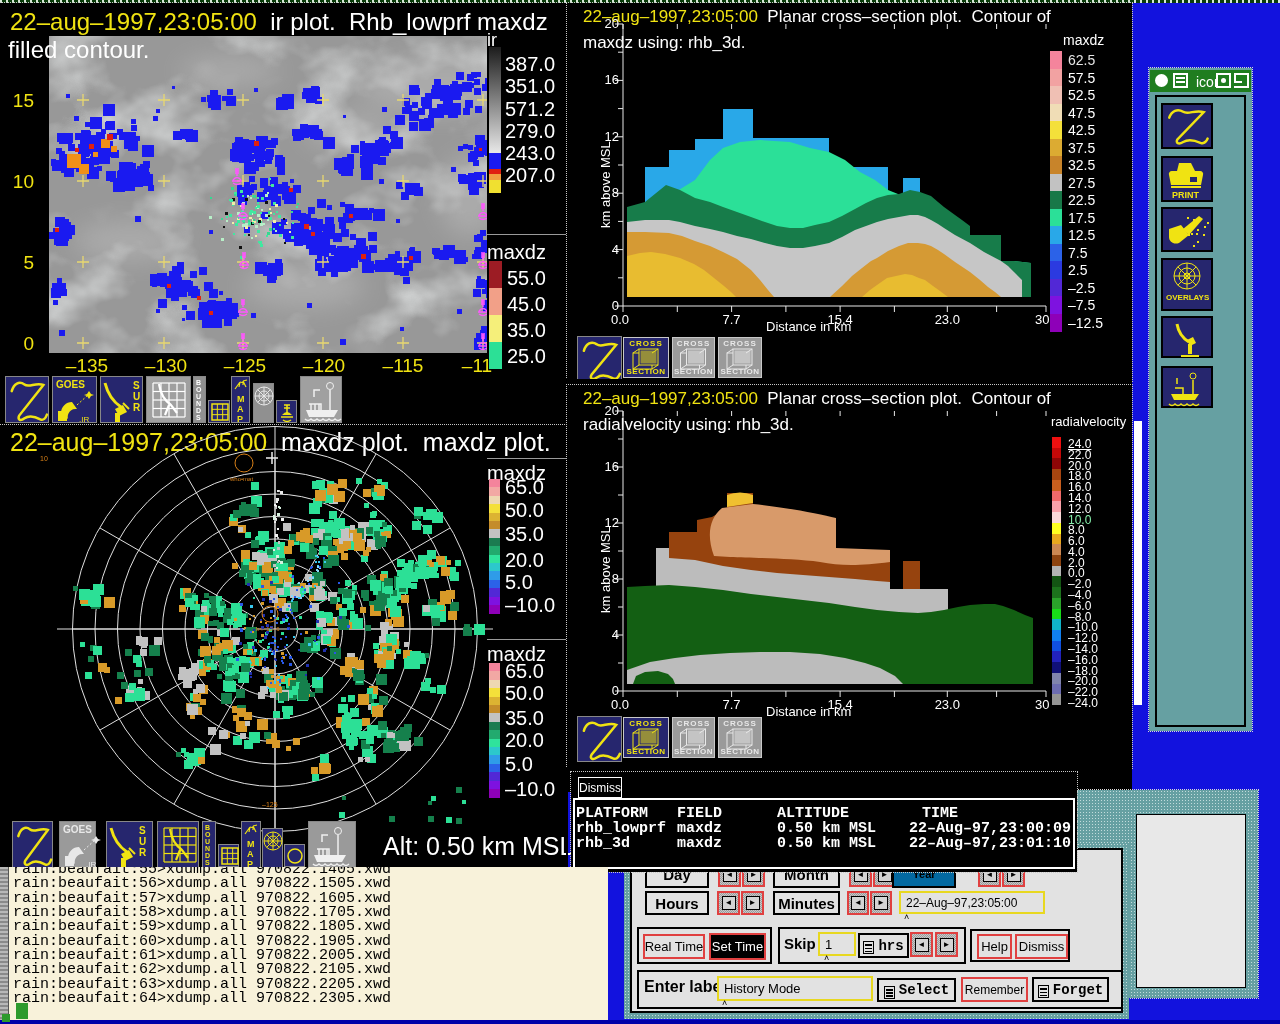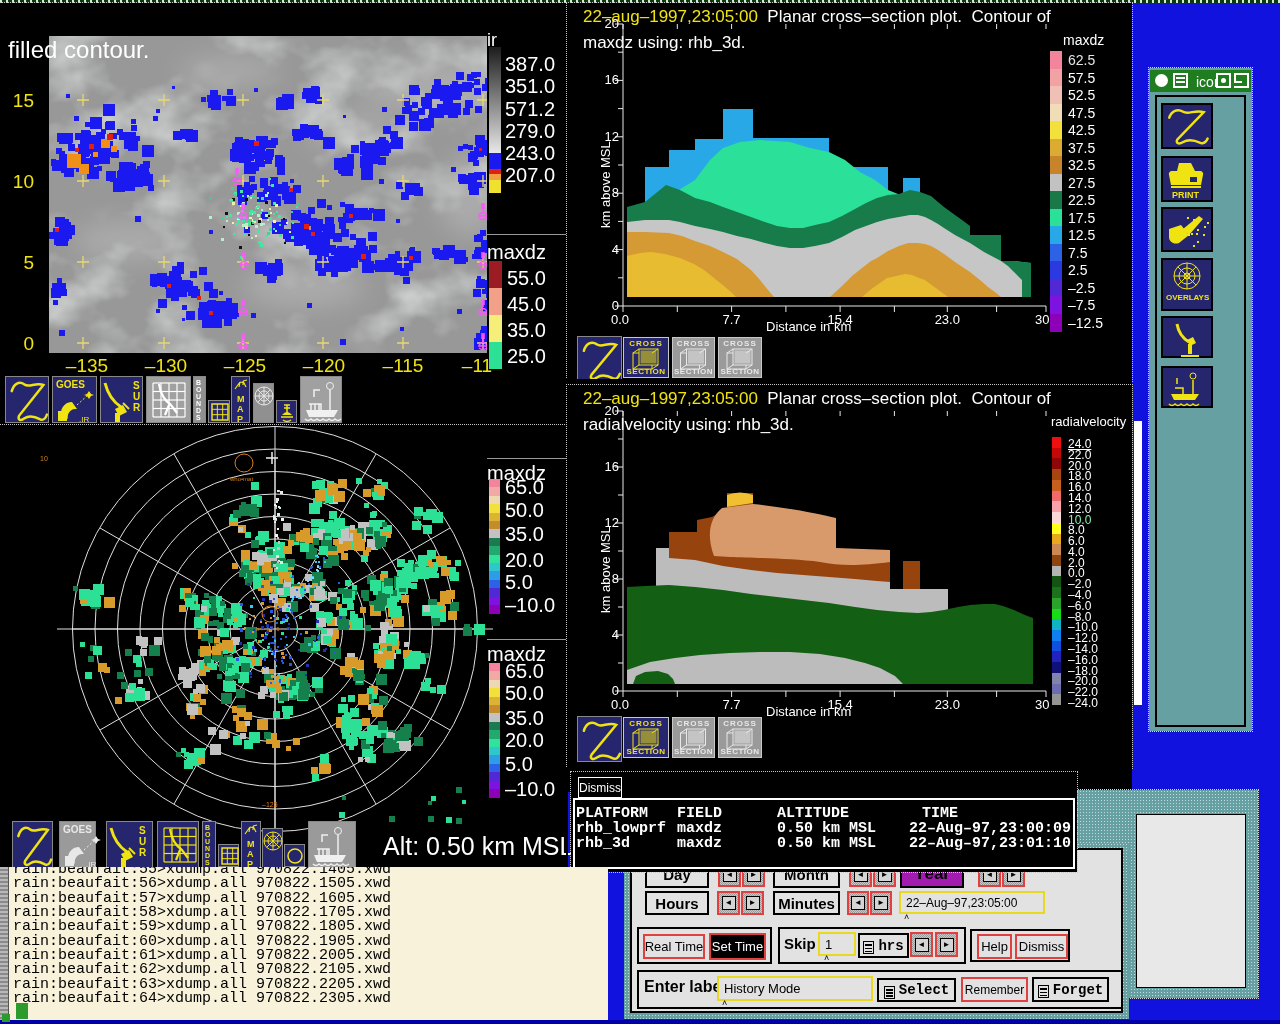--- a/index.html
+++ b/index.html
@@ -1,20 +1,21 @@
 <!DOCTYPE html>
 <html><head><meta charset="utf-8"><style>
 *{margin:0;padding:0;box-sizing:border-box;}
 html,body{width:1280px;height:1024px;overflow:hidden;background:#1212de;}
 body{position:relative;font-family:"Liberation Sans",sans-serif;}
 .abs{position:absolute;}
 .win{position:absolute;background:#000;outline:1px dotted #c8c8c8;}
 </style></head><body>
 <div class="abs" style="left:0;top:0;width:1280px;height:3px;background:repeating-linear-gradient(90deg,#d8e8d8 0 2px,#0a3c0a 2px 6px);"></div>
 <div class="win" style="left:0;top:3px;width:566px;height:422px;">
+    <div class="abs" style="left:10px;top:6px;font-size:24px;color:#f0e312;line-height:26px;white-space:pre;z-index:5;">22–aug–1997,23:05:00<span style="color:#fff">  ir plot.  Rhb_lowprf maxdz</span></div>
     <div class="abs" style="left:8px;top:34px;font-size:24px;color:#ffffff;line-height:26px;white-space:pre;z-index:5;">filled contour.</div>
     <svg class="abs" style="left:49px;top:33px" width="438" height="317" xmlns="http://www.w3.org/2000/svg">
       <defs>
 <filter id="fw" x="0" y="0" width="100%" height="100%">
 <feTurbulence type="fractalNoise" baseFrequency="0.013 0.017" numOctaves="4" seed="11"></feTurbulence>
 <feColorMatrix type="matrix" values="0 0 0 0 0.76, 0 0 0 0 0.78, 0 0 0 0 0.78, 1.9 0 0 0 -0.92"></feColorMatrix>
 </filter>
 <filter id="fd" x="0" y="0" width="100%" height="100%">
 <feTurbulence type="fractalNoise" baseFrequency="0.012 0.015" numOctaves="3" seed="29"></feTurbulence>
 <feColorMatrix type="matrix" values="0 0 0 0 0.55, 0 0 0 0 0.55, 0 0 0 0 0.55, -1.5 0 0 0 0.45"></feColorMatrix>
@@ -991,20 +992,21 @@
     <div class="abs" style="left:300px;top:376px;width:42px;height:47px;background:#a0a0a0;border:1px solid #888;">
       <svg width="42" height="47" style="position:absolute;left:0;top:0" xmlns="http://www.w3.org/2000/svg">
         <path d="M5,33 h32 l-4,7 h-25 z" fill="#f0f0f0"></path>
         <path d="M8,27 h12 v6 M10,27 v6 M14,27 v6 M18,27 v6 M29,13 v20 M13,20 v-7 h6" stroke="#f0f0f0" stroke-width="1.5" fill="none"></path>
         <circle cx="29" cy="9" r="3.5" stroke="#f0f0f0" fill="none"></circle>
         <path d="M4,42 q3,3 6,0 q3,3 6,0 q3,3 6,0 q3,3 6,0 q3,3 6,0 q3,3 6,0" stroke="#f0f0f0" stroke-width="1.5" fill="none"></path>
       </svg>
     </div>
   </div>
 <div class="win" style="left:0;top:425px;width:566px;height:443px;">
+    <div class="abs" style="left:10px;top:4px;font-size:25px;color:#f0e312;line-height:27px;white-space:pre;">22–aug–1997,23:05:00<span style="color:#fff">  maxdz plot.  maxdz plot.</span></div>
     <svg class="abs" style="left:0;top:0" width="566" height="443" xmlns="http://www.w3.org/2000/svg">
       <circle cx="275" cy="204" r="22.5" stroke="#e0e0e0" stroke-width="1" fill="none"></circle>
       <circle cx="275" cy="204" r="45.0" stroke="#e0e0e0" stroke-width="1" fill="none"></circle>
       <circle cx="275" cy="204" r="67.5" stroke="#e0e0e0" stroke-width="1" fill="none"></circle>
       <circle cx="275" cy="204" r="90.0" stroke="#e0e0e0" stroke-width="1" fill="none"></circle>
       <circle cx="275" cy="204" r="112.5" stroke="#e0e0e0" stroke-width="1" fill="none"></circle>
       <circle cx="275" cy="204" r="135.0" stroke="#e0e0e0" stroke-width="1" fill="none"></circle>
       <circle cx="275" cy="204" r="157.5" stroke="#e0e0e0" stroke-width="1" fill="none"></circle>
       <circle cx="275" cy="204" r="180.0" stroke="#e0e0e0" stroke-width="1" fill="none"></circle>
       <circle cx="275" cy="204" r="202.5" stroke="#e0e0e0" stroke-width="1" fill="none"></circle>
@@ -2471,21 +2473,21 @@
     <div class="abs" style="left:110px;top:12px;width:23px;height:25px;border:2px solid #e04040;background-image:repeating-conic-gradient(#c8c8c8 0% 25%,#9a9a9a 0% 50%);background-size:2px 2px;">
       <div class="abs" style="left:50%;top:50%;transform:translate(-50%,-50%);width:14px;height:14px;background:#d4d4d4;border:1.5px solid #000;color:#000;font-size:8px;line-height:11px;text-align:center;">►</div>
     </div>
     <div class="abs" style="left:141px;top:10px;width:67px;height:28px;background:#e2e2e2;border:2px solid #000;color:#000;font-size:15px;font-weight:bold;font-family:'Liberation Sans',sans-serif;display:flex;align-items:center;justify-content:center;white-space:pre;">Month</div>
     <div class="abs" style="left:217px;top:12px;width:23px;height:25px;border:2px solid #e04040;background-image:repeating-conic-gradient(#c8c8c8 0% 25%,#9a9a9a 0% 50%);background-size:2px 2px;">
       <div class="abs" style="left:50%;top:50%;transform:translate(-50%,-50%);width:14px;height:14px;background:#d4d4d4;border:1.5px solid #000;color:#000;font-size:8px;line-height:11px;text-align:center;">◄</div>
     </div>
     <div class="abs" style="left:241px;top:12px;width:23px;height:25px;border:2px solid #e04040;background-image:repeating-conic-gradient(#c8c8c8 0% 25%,#9a9a9a 0% 50%);background-size:2px 2px;">
       <div class="abs" style="left:50%;top:50%;transform:translate(-50%,-50%);width:14px;height:14px;background:#d4d4d4;border:1.5px solid #000;color:#000;font-size:8px;line-height:11px;text-align:center;">►</div>
     </div>
-    <div class="abs" style="left:268px;top:10px;width:64px;height:28px;background:#a21caf;border:2px solid #000;color:#000;font-size:17px;font-weight:bold;font-family:'Liberation Sans',sans-serif;display:flex;align-items:center;justify-content:center;white-space:pre;">Year</div>
+    <div class="abs" style="left:260px;top:10px;width:64px;height:28px;background:#0369a1;border:2px solid #000;color:#000;font-size:11px;font-weight:bold;font-family:'Liberation Sans',sans-serif;display:flex;align-items:center;justify-content:center;white-space:pre;">Year</div>
     <div class="abs" style="left:346px;top:12px;width:23px;height:25px;border:2px solid #e04040;background-image:repeating-conic-gradient(#c8c8c8 0% 25%,#9a9a9a 0% 50%);background-size:2px 2px;">
       <div class="abs" style="left:50%;top:50%;transform:translate(-50%,-50%);width:14px;height:14px;background:#d4d4d4;border:1.5px solid #000;color:#000;font-size:8px;line-height:11px;text-align:center;">◄</div>
     </div>
     <div class="abs" style="left:370px;top:12px;width:23px;height:25px;border:2px solid #e04040;background-image:repeating-conic-gradient(#c8c8c8 0% 25%,#9a9a9a 0% 50%);background-size:2px 2px;">
       <div class="abs" style="left:50%;top:50%;transform:translate(-50%,-50%);width:14px;height:14px;background:#d4d4d4;border:1.5px solid #000;color:#000;font-size:8px;line-height:11px;text-align:center;">►</div>
     </div>
     <div class="abs" style="left:13px;top:41px;width:64px;height:24px;background:#e2e2e2;border:2px solid #000;color:#000;font-size:15px;font-weight:bold;font-family:'Liberation Sans',sans-serif;display:flex;align-items:center;justify-content:center;white-space:pre;">Hours</div>
     <div class="abs" style="left:85px;top:41px;width:23px;height:24px;border:2px solid #e04040;background-image:repeating-conic-gradient(#c8c8c8 0% 25%,#9a9a9a 0% 50%);background-size:2px 2px;">
       <div class="abs" style="left:50%;top:50%;transform:translate(-50%,-50%);width:14px;height:14px;background:#d4d4d4;border:1.5px solid #000;color:#000;font-size:8px;line-height:11px;text-align:center;">◄</div>
     </div>

